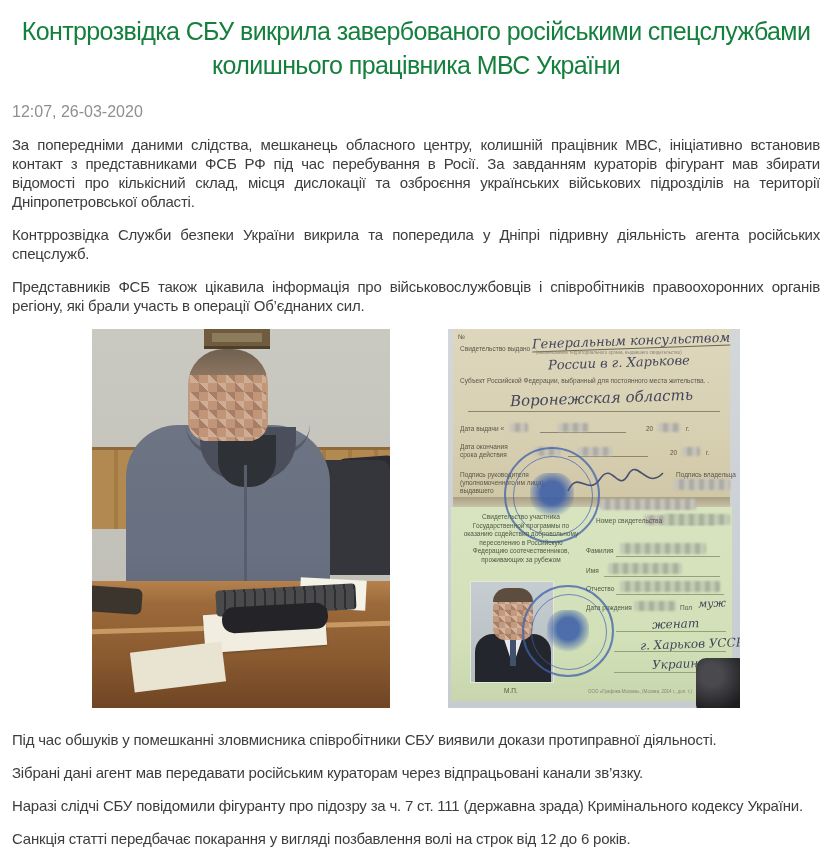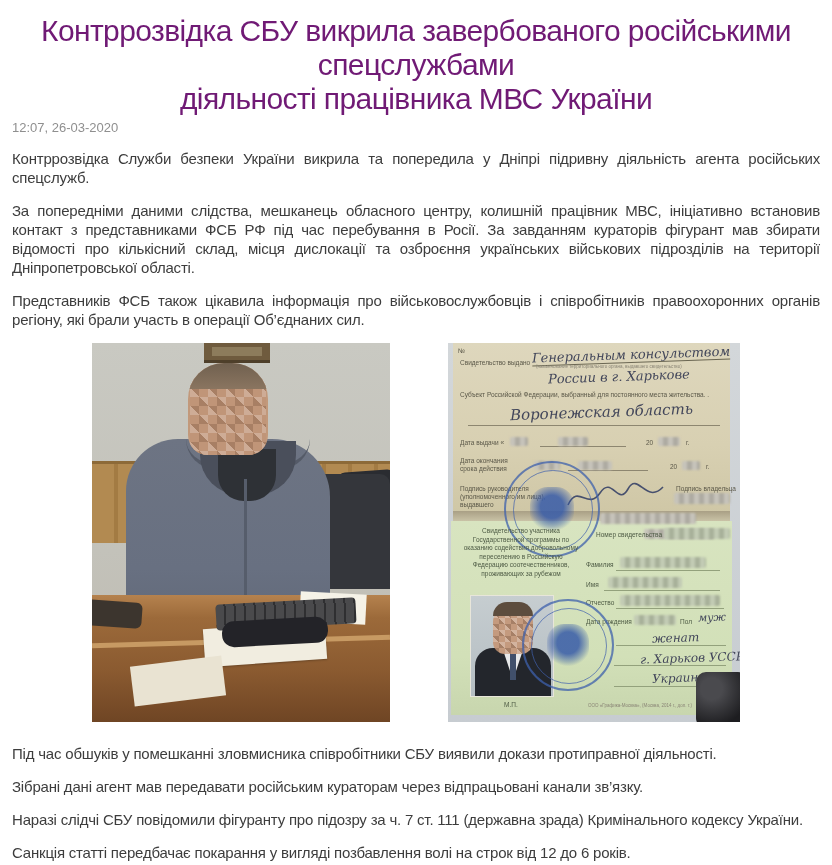--- a/index.html
+++ b/index.html
@@ -1,23 +1,23 @@
 <!DOCTYPE html>
 <html><head>
 <meta charset="utf-8">
 <style>
   * { box-sizing: border-box; margin: 0; padding: 0; }
   html,body { width: 832px; height: 865px; background: #ffffff; overflow: hidden; }
   body { font-family: "Liberation Sans", sans-serif; }
   .page { width: 832px; height: 865px; padding: 14px 12px 0; position: relative; }
 
   
-  .headline { text-align: center; color: #701a75; font-size: 30px; line-height: 34px;
+  .headline { text-align: center; color: #15803d; font-size: 25px; line-height: 34px;
               font-weight: 400; letter-spacing: -0.6px; }
-  .timestamp { margin-top: 4px; color: #8f8f8f; font-size: 13px; letter-spacing: 0; }
+  .timestamp { margin-top: 21px; color: #8f8f8f; font-size: 16px; letter-spacing: 0; }
 
   
   .article-text p { color: #3d3d3d; font-size: 15px; line-height: 19px; letter-spacing: -0.2px;
                     text-align: justify; margin-bottom: 14px; }
   .article-text { margin-top: 14px; }
 
   
   .photo-row { display: flex; justify-content: center; gap: 58px; margin: 9px 0 22px; }
 
   
@@ -120,28 +120,28 @@
                        text-align: center; color: #4d5a44; font-size: 6.5px; line-height: 8.5px; }
   .sig-svg { position: absolute; left: 118px; top: 138px; }
 </style>
 </head>
 <body>
 
 <div class="page">
 
   <h1 class="headline">
     <span>Контррозвідка СБУ викрила завербованого російськими спецслужбами</span><br>
-    <span>діяльності працівника МВС України</span>
+    <span>колишнього працівника МВС України</span>
   </h1>
 
   <div class="timestamp">12:07, 26-03-2020</div>
 
   <div class="article-text">
+    <p>За попередніми даними слідства, мешканець обласного центру, колишній працівник МВС, ініціативно встановив контакт з представниками ФСБ РФ під час перебування в Росії. За завданням кураторів фігурант мав збирати відомості про кількісний склад, місця дислокації та озброєння українських військових підрозділів на території Дніпропетровської області.</p>
     <p>Контррозвідка Служби безпеки України викрила та попередила у Дніпрі підривну діяльність агента російських спецслужб.</p>
-    <p>За попередніми даними слідства, мешканець обласного центру, колишній працівник МВС, ініціативно встановив контакт з представниками ФСБ РФ під час перебування в Росії. За завданням кураторів фігурант мав збирати відомості про кількісний склад, місця дислокації та озброєння українських військових підрозділів на території Дніпропетровської області.</p>
     <p>Представників ФСБ також цікавила інформація про військовослужбовців і співробітників правоохоронних органів регіону, які брали участь в операції Об’єднаних сил.</p>
 
     <div class="photo-row">
 
       <div class="photo-office">
         <div class="frame">
             <div class="frame-inner"></div>
           </div>
         <div class="wainscot"></div>
         <div class="bag-dark"></div>

